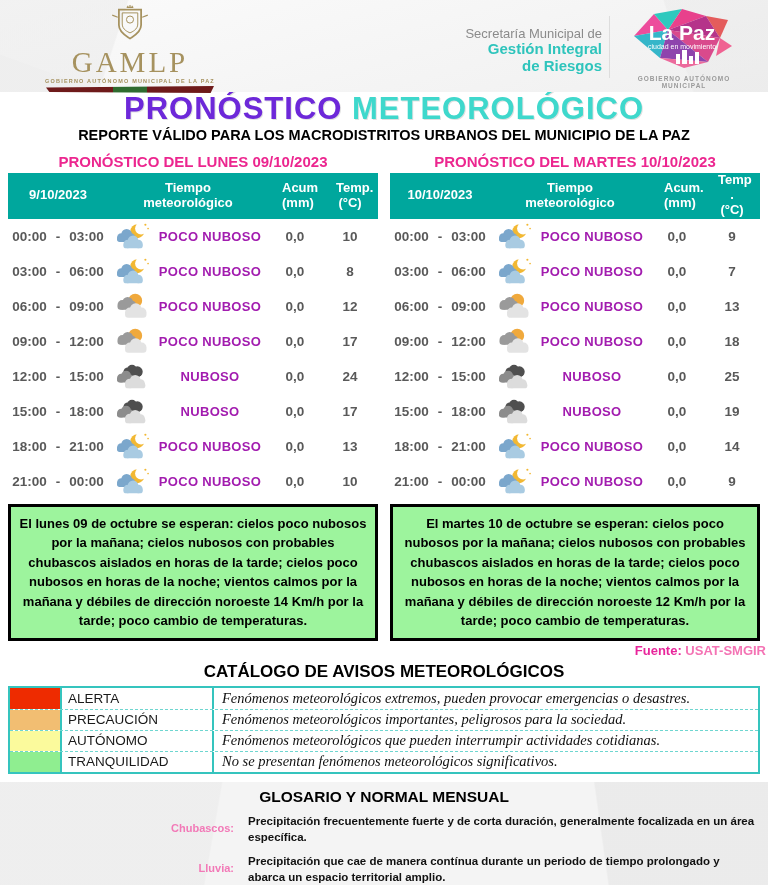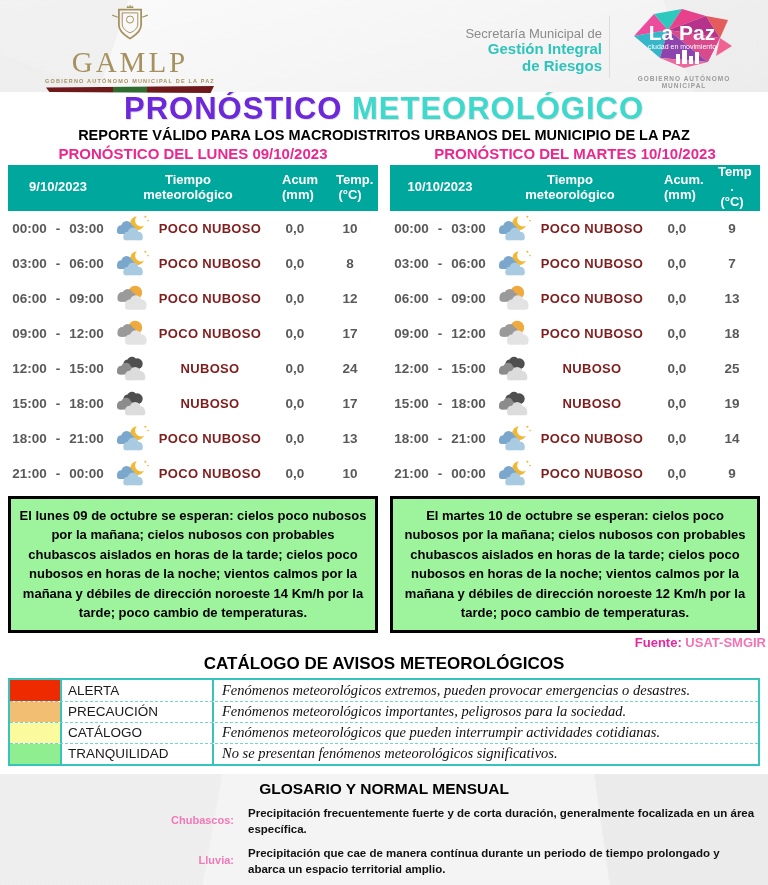--- a/index.html
+++ b/index.html
@@ -32,37 +32,37 @@
   .lapaz-caption { font-size:6.5px; color:#9a9a9a; font-weight:bold; letter-spacing:1px; margin-top:1px; }
 
   
   .main-title { text-align:center; font-size:31px; font-weight:bold; letter-spacing:1px; margin-top:1px; line-height:1.05;
     text-shadow:1px 1px 0 rgba(0,0,0,.12); }
   .title-p1 { color:#6d28d9; }
   .title-p2 { color:#3FD8CC; }
   .subtitle { text-align:center; font-weight:bold; font-size:14.5px; color:#000; margin-top:1px; }
 
   
-  .forecasts { display:flex; gap:12px; padding:0 8px; margin-top:2px; }
+  .forecasts { display:flex; gap:12px; padding:0 8px; margin-top:10px; }
   .fcol { flex:1; min-width:0; }
   .fcol-title { color:#EC268F; font-weight:bold; font-size:15px; text-align:center; margin-bottom:3px; }
   .fhead { background:#00A79D; color:#fff; font-weight:bold; display:grid;
            grid-template-columns:100px 1fr 54px 56px; height:46px; align-items:center;
            text-align:center; font-size:13px; line-height:1.15; }
   .fhead > div { padding:0 14px; }
   .frow { display:grid; grid-template-columns:100px 1fr 54px 56px; height:35px; align-items:center;
           color:#595959; font-weight:bold; font-size:13.5px; }
   .c-time { display:flex; justify-content:center; gap:9px; white-space:nowrap; }
   .c-weather { display:flex; align-items:center; min-width:0; }
   .weather-icon { width:40px; height:30px; flex:0 0 40px; margin-left:4px; }
   .weather-icon svg { width:100%; height:100%; display:none; }
   .weather-icon.icon-moon-clouds .glyph-moon-clouds { display:block; }
   .weather-icon.icon-sun-clouds  .glyph-sun-clouds  { display:block; }
   .weather-icon.icon-clouds      .glyph-clouds      { display:block; }
-  .cond { flex:1; text-align:center; color:#7f1d1d; font-size:13px; letter-spacing:.3px; white-space:nowrap; }
+  .cond { flex:1; text-align:center; color:#a21caf; font-size:13px; letter-spacing:.3px; white-space:nowrap; }
   .c-acum, .c-temp { text-align:center; }
 
   
   .summaries { display:flex; gap:12px; padding:0 8px; margin-top:5px; }
   .summary { flex:1; background:#9DF49D; border:3px solid #000; font-weight:bold; font-size:13px;
              text-align:center; padding:7px 6px; line-height:1.5; color:#000; display:flex; align-items:center; }
   .fuente { text-align:right; padding-right:2px; font-weight:bold; font-size:13px; margin-top:2px; }
   .fuente-label { color:#E8259B; }
   .fuente-value { color:#F473B4; }
 
@@ -733,21 +733,21 @@
       <div class="level">ALERTA</div>
       <div class="desc">Fenómenos meteorológicos extremos, pueden provocar emergencias o desastres.</div>
     </div>
     <div class="catalog-row">
       <div class="swatch" style="background: rgb(242, 190, 114);"></div>
       <div class="level">PRECAUCIÓN</div>
       <div class="desc">Fenómenos meteorológicos importantes, peligrosos para la sociedad.</div>
     </div>
     <div class="catalog-row">
       <div class="swatch" style="background: rgb(251, 250, 156);"></div>
-      <div class="level">CATÁLOGO</div>
+      <div class="level">AUTÓNOMO</div>
       <div class="desc">Fenómenos meteorológicos que pueden interrumpir actividades cotidianas.</div>
     </div>
     <div class="catalog-row">
       <div class="swatch" style="background: rgb(143, 238, 144);"></div>
       <div class="level">TRANQUILIDAD</div>
       <div class="desc">No se presentan fenómenos meteorológicos significativos.</div>
     </div>
   </div>
 
   <div class="glossary">

